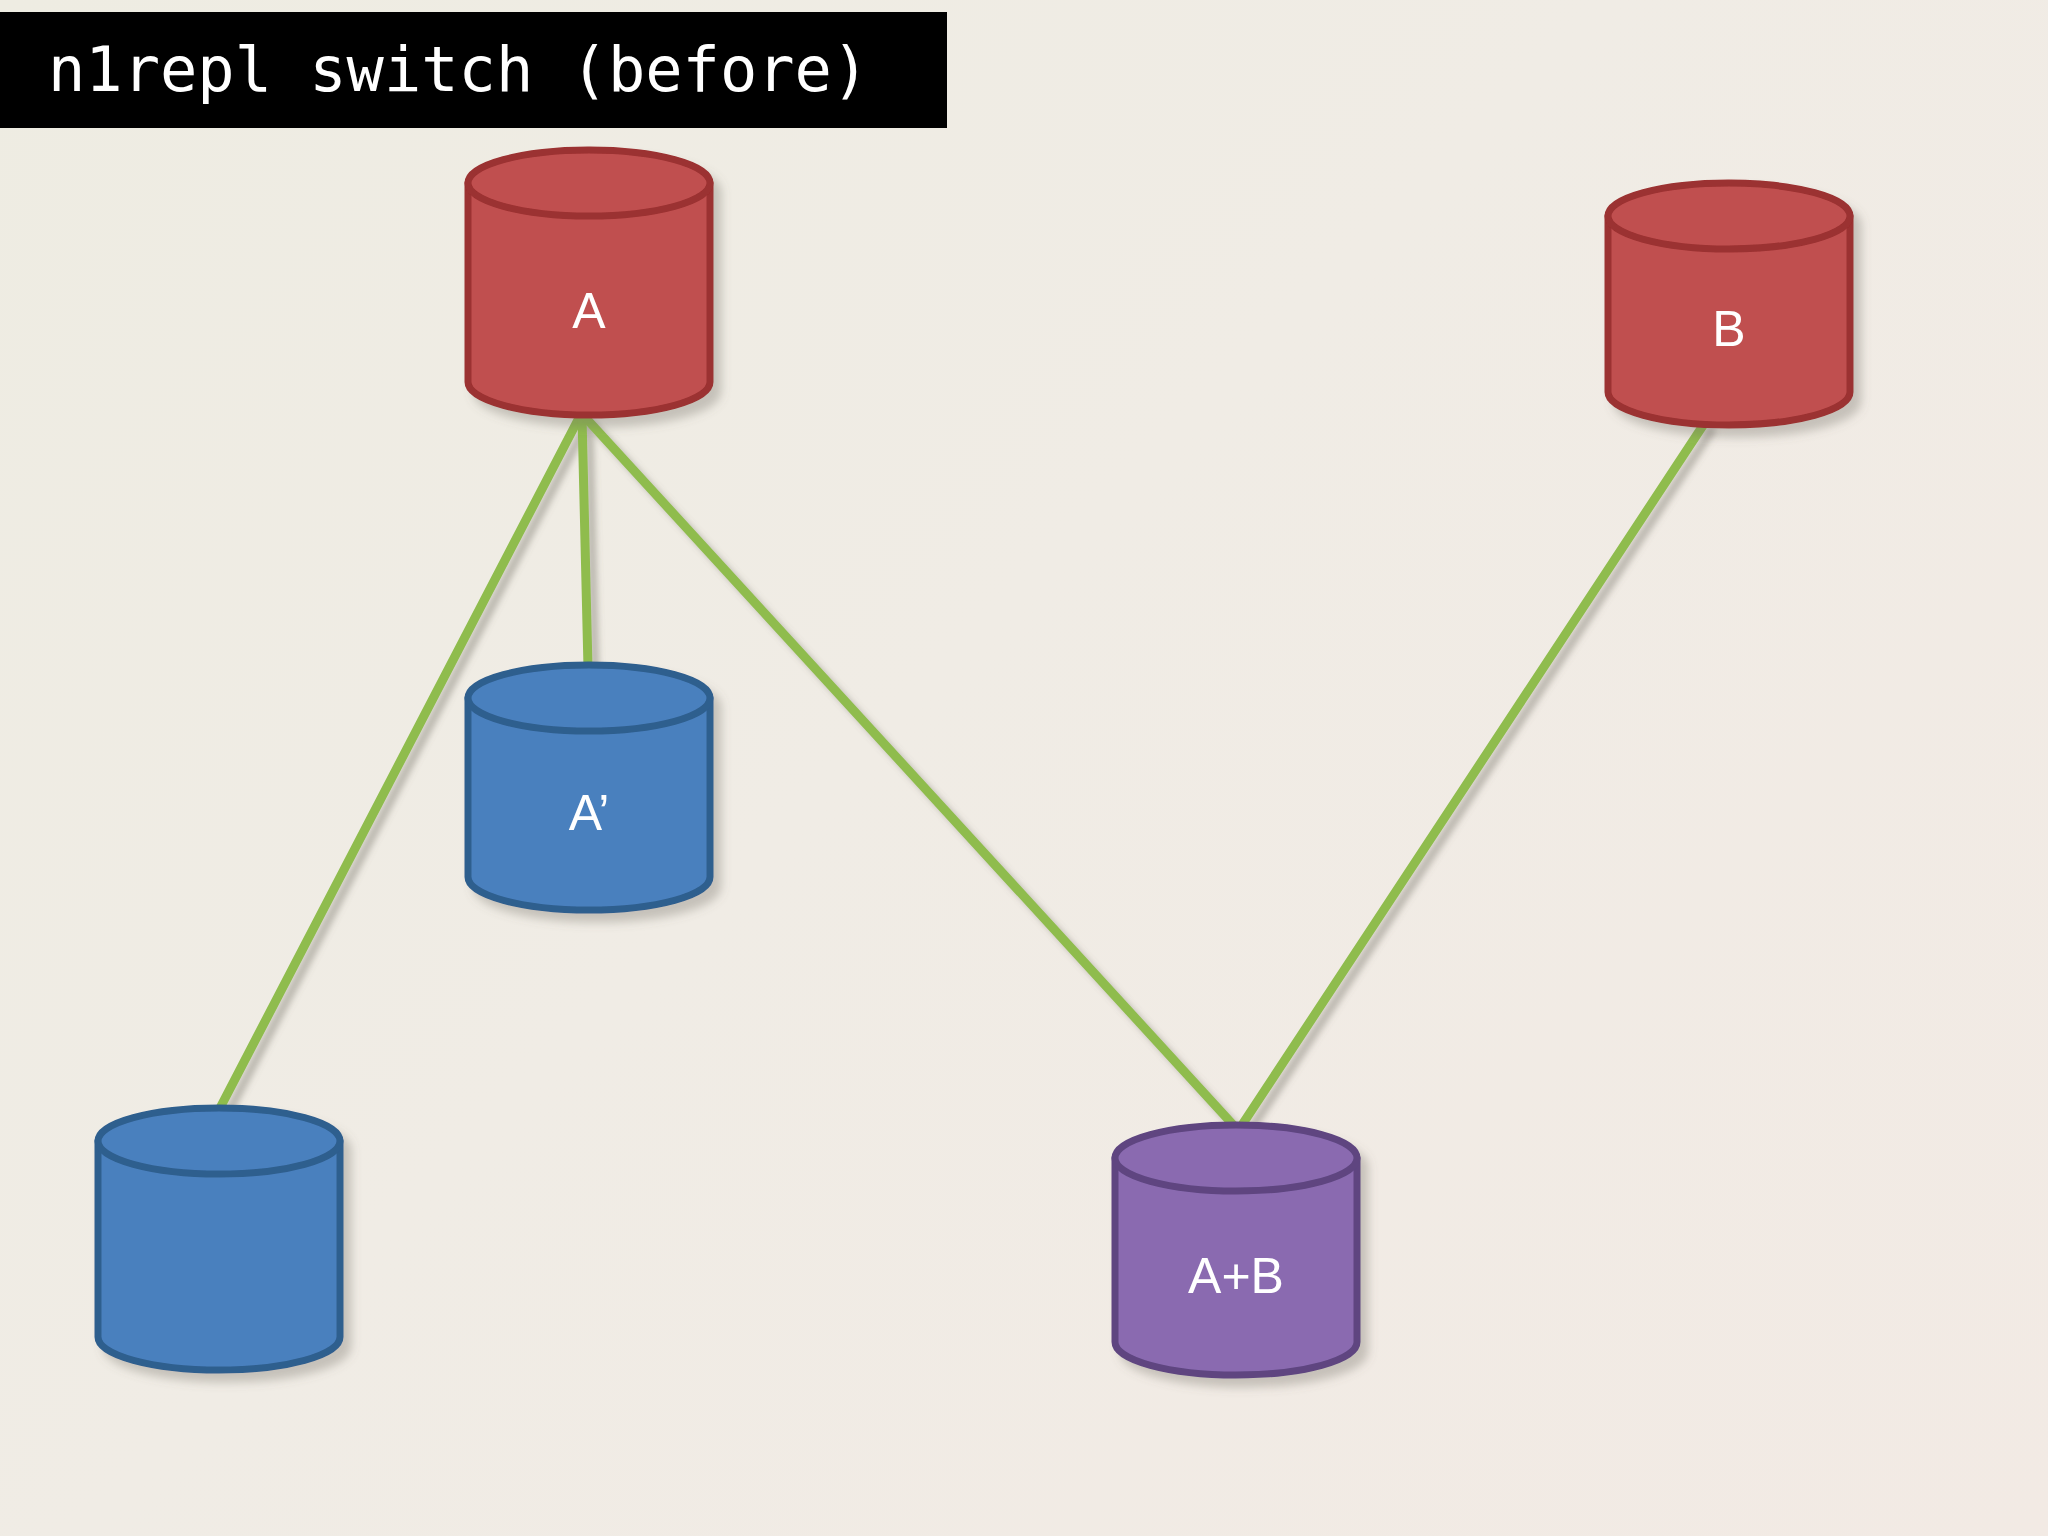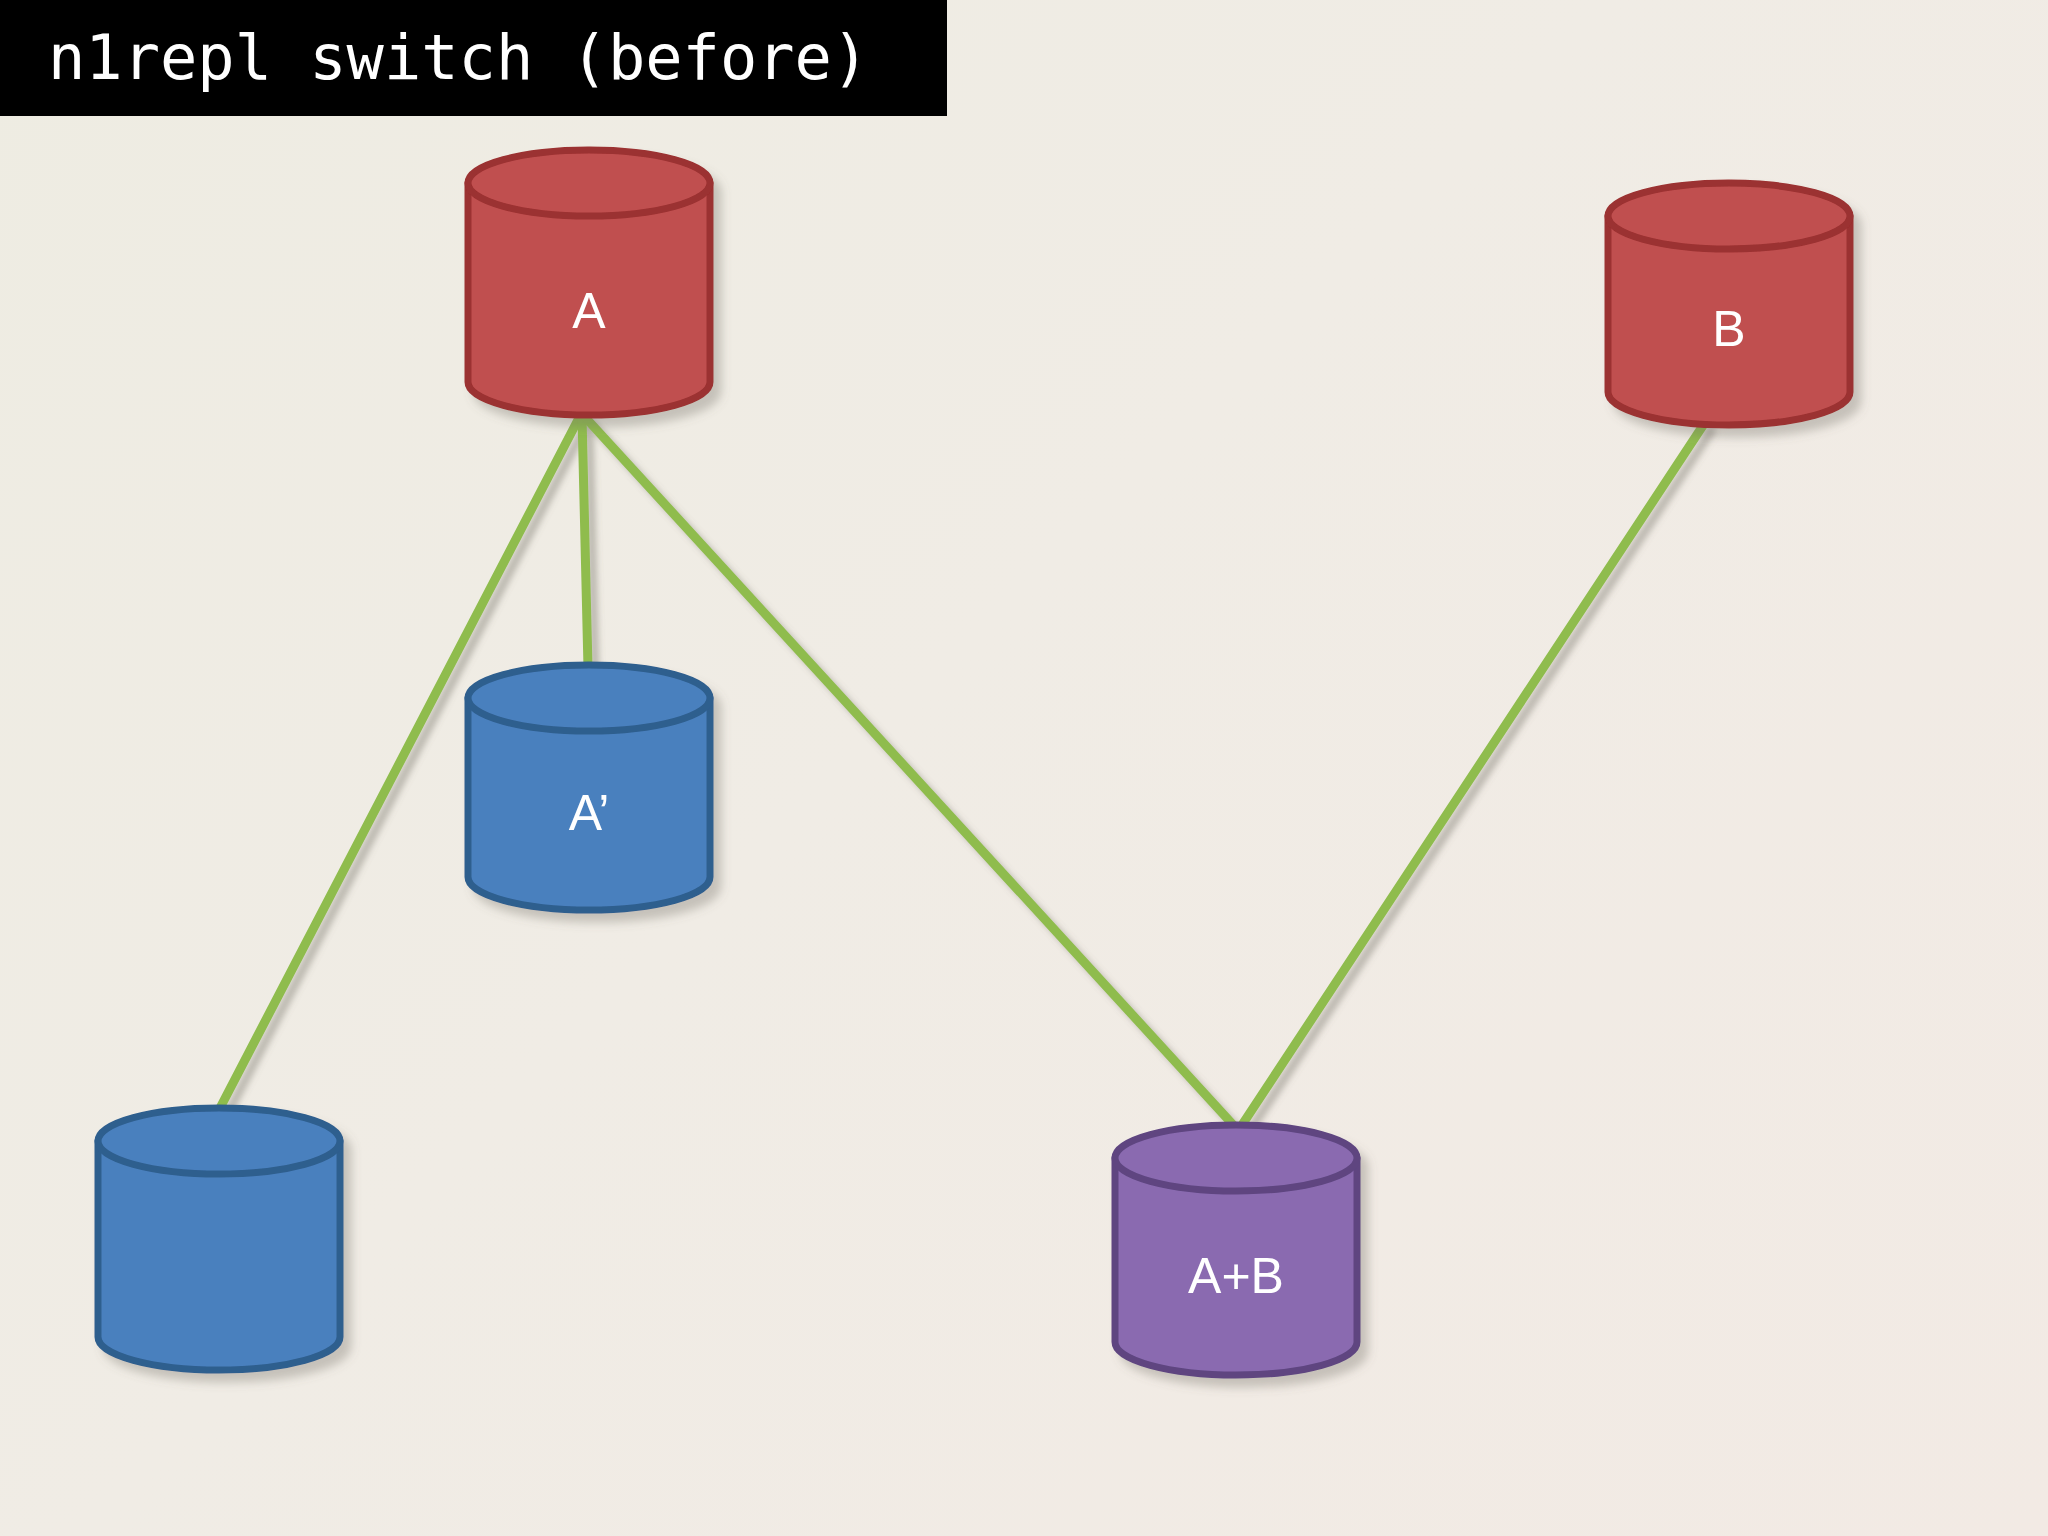--- a/index.html
+++ b/index.html
@@ -13,21 +13,21 @@
     height: 1536px;
     overflow: hidden;
     background: linear-gradient(135deg, #EEECE2 0%, #F0ECE5 45%, #F2EAE4 100%);
     font-family: "Liberation Sans", sans-serif;
   }
 
   
   #title-banner {
     position: absolute;
     left: 0;
-    top: 0;
+    top: 12px;
     width: 947px;
     height: 116px;
     background: #000000;
     display: flex;
     align-items: center;
     box-sizing: border-box;
     padding-left: 48px;
     z-index: 40;
   }
   #title-banner .title-text {

